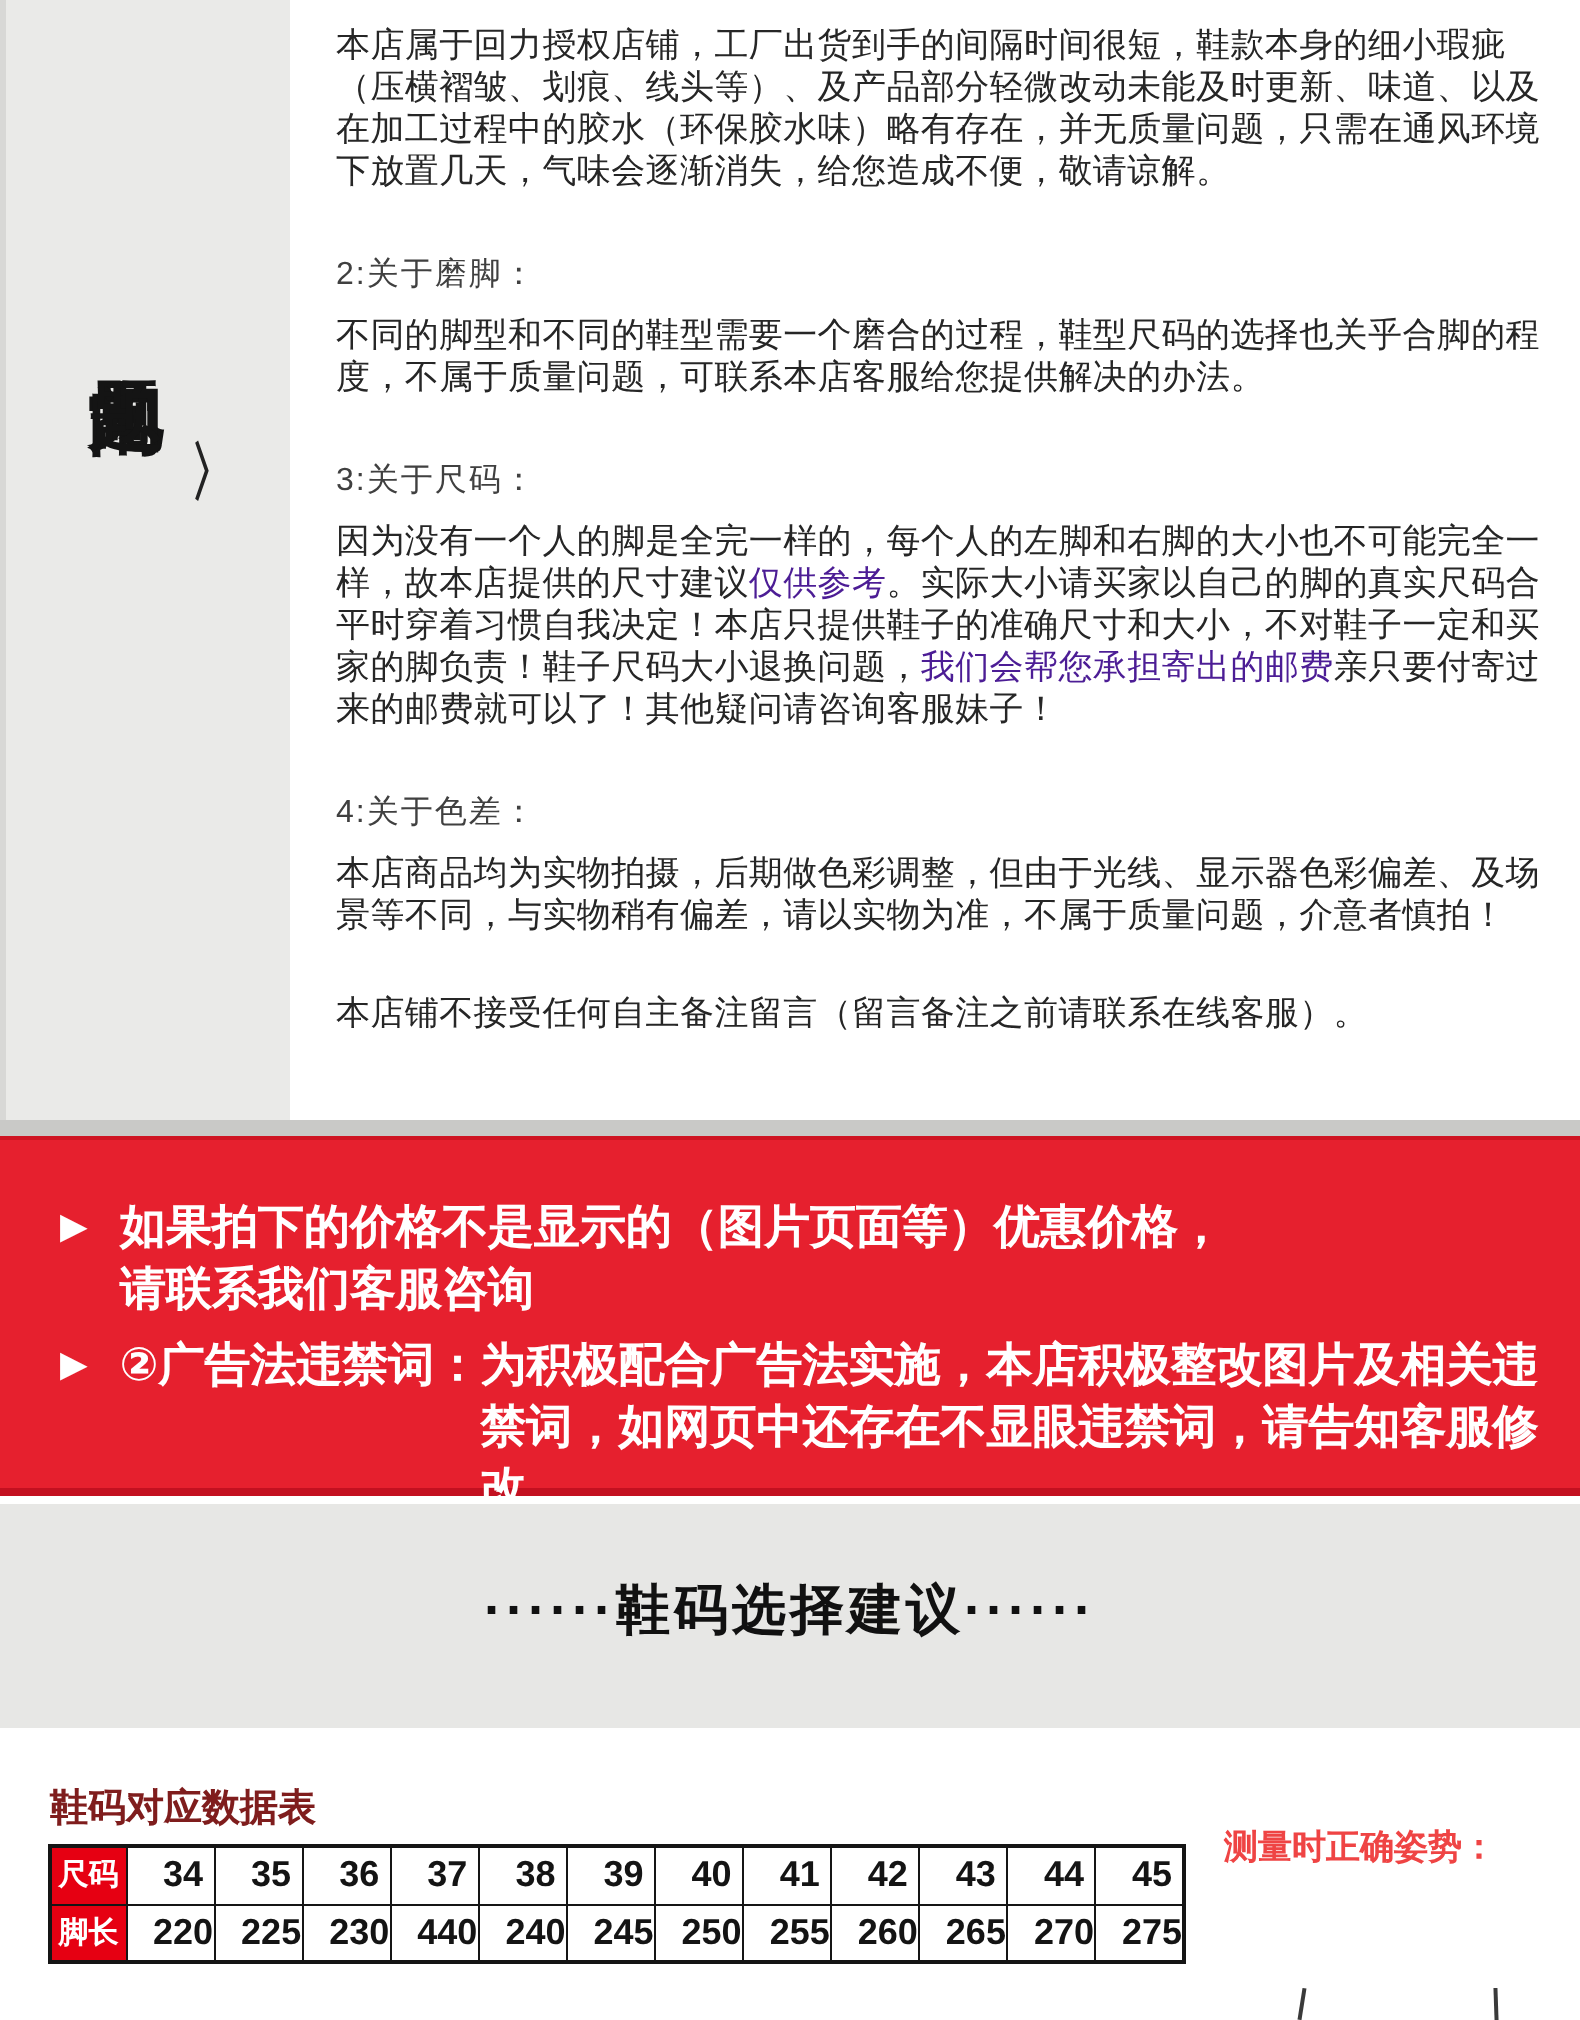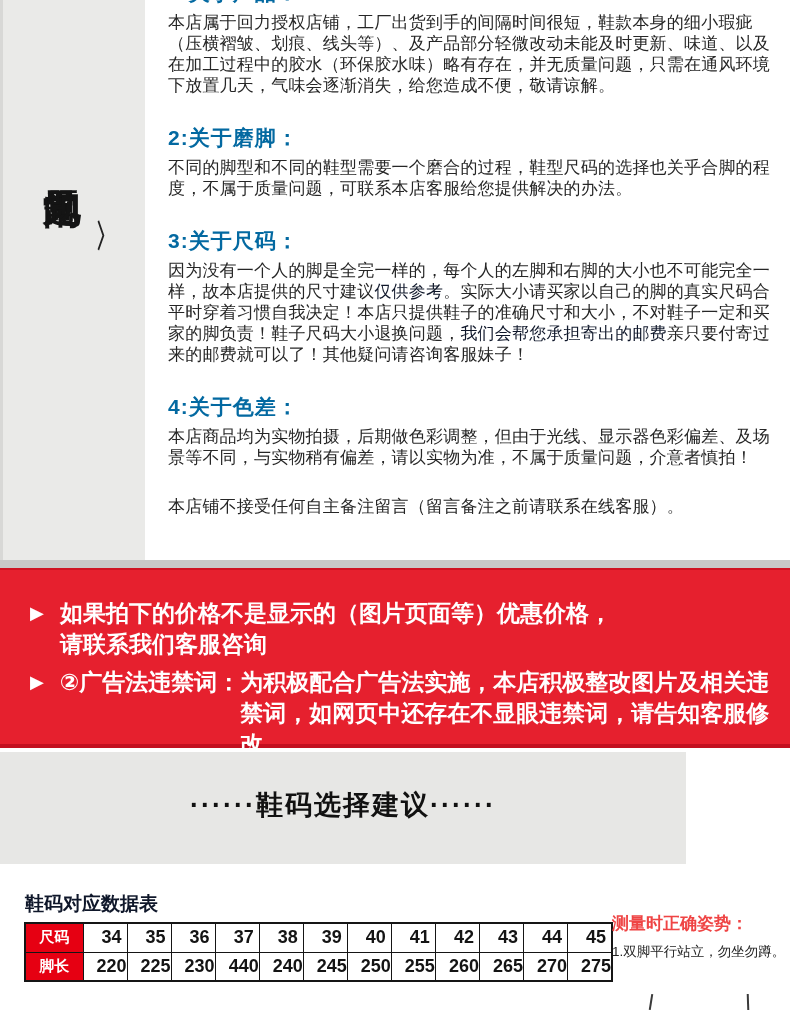--- a/index.html
+++ b/index.html
@@ -21,68 +21,68 @@
     letter-spacing:0px;
   }
   .faq-chevron {
     position:absolute; left:92px; top:220px; font-size:24px; font-weight:700;
     color:#222; transform:scaleY(1.35);
   }
 
   
   .faq-content { position:absolute; left:168px; top:0; width:612px; }
   .faq-section h3 {
-    color:#0369a1; font-size:21px; font-weight:700; line-height:28px;
+    color:#404040; font-size:16px; font-weight:400; line-height:28px;
     margin:0 0 5px 0; letter-spacing:1px;
   }
   .faq-section.first h3 { margin-top:-21px; }
   .faq-section { margin-top:0; }
   .faq-section + .faq-section { margin-top:28px; }
   .faq-section p {
     font-size:17px; line-height:21px; color:#262626; font-weight:500;
     letter-spacing:0.2px;
   }
-  .hl { color:#0f172a; }
+  .hl { color:#4c1d95; }
 
   
   .gray-strip { position:absolute; left:0; top:560px; width:790px; height:8px;
     background:#c9c9c7; }
   .notice-banner {
     position:absolute; left:0; top:568px; width:790px; height:180px;
     background:#e6202e; border-top:2px solid #cf1422; border-bottom:4px solid #c31020;
     padding:28px 0 0 30px;
   }
   .banner-row { display:flex; color:#fff; font-weight:700; margin-bottom:7px; }
   .banner-marker { font-size:18px; line-height:31px; margin-right:12px; width:18px; }
   .banner-label { font-size:23px; line-height:31px; white-space:nowrap; }
   .banner-text { font-size:23px; line-height:31px; width:556px; }
 
   
   .size-advice {
-    position:absolute; left:0; top:752px; width:686px; height:112px;
+    position:absolute; left:0; top:752px; width:790px; height:112px;
     background:#e7e7e5;
   }
   .size-advice-title {
     text-align:center; padding-top:35px; font-size:27px; font-weight:700;
     color:#111; letter-spacing:2px;
   }
 
   
   .size-table-title {
-    position:absolute; left:25px; top:891px; font-size:19px; font-weight:700; color:#0f172a;
+    position:absolute; left:25px; top:891px; font-size:19px; font-weight:700; color:#7f1d1d;
   }
   table.size-table {
     position:absolute; left:24px; top:922px; border-collapse:collapse;
     border:2.5px solid #151515; background:#fff;
   }
   .size-table th, .size-table td {
     border:1.6px solid #151515; text-align:center; height:29px; padding:0;
   }
   .size-table th {
-    background:#e60012; color:#fff; width:58px; font-size:15px; font-weight:700;
+    background:#e60012; color:#fff; width:38px; font-size:15px; font-weight:700;
   }
   .size-table td { width:43px; font-size:18px; font-weight:600; color:#141414;padding-left:13px; }
 
   
   .posture { position:absolute; left:612px; top:912px; width:178px; }
   .posture-title { font-size:17px; font-weight:700; color:#ef4444; margin-bottom:7px; }
   .posture-line { font-size:13.5px; line-height:20px; font-weight:500; color:#222;
     white-space:nowrap; }
 
   
@@ -178,19 +178,18 @@
       <td>260</td>
       <td>265</td>
       <td>270</td>
       <td>275</td>
     </tr>
   </tbody>
     </table>
 
   <div class="posture">
     <div class="posture-title">测量时正确姿势：</div>
-    <div class="posture-line">1.双脚平行站立，勿坐勿蹲。</div>
   </div>
 
   <div class="tick t1"></div>
   <div class="tick t2"></div>
 
 </div>
 
 </body></html>

